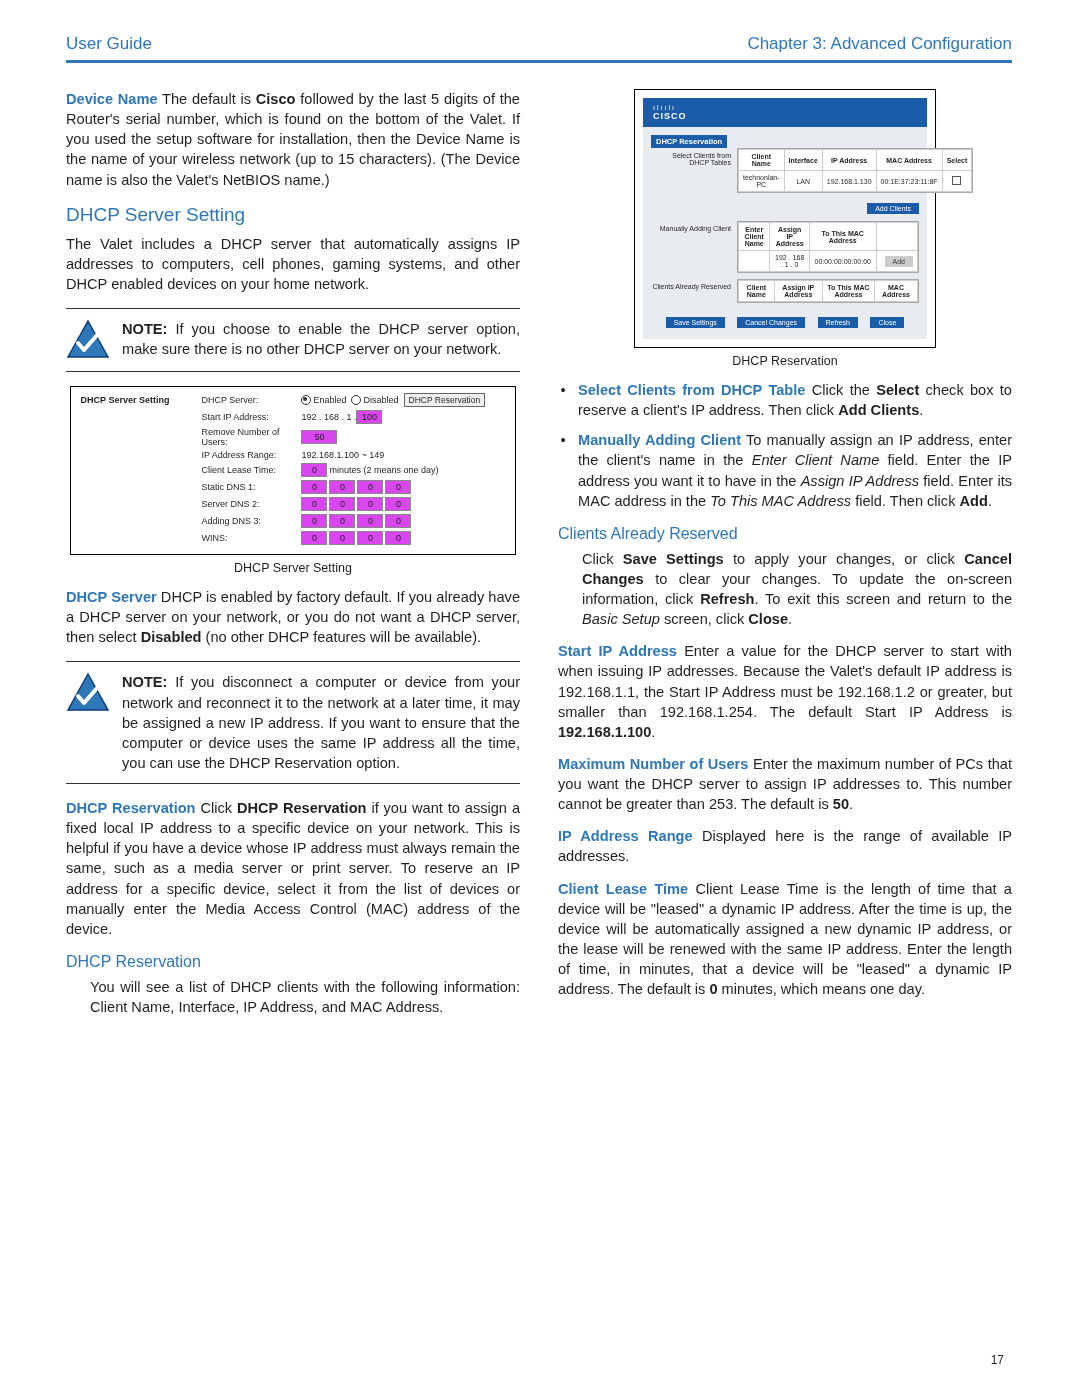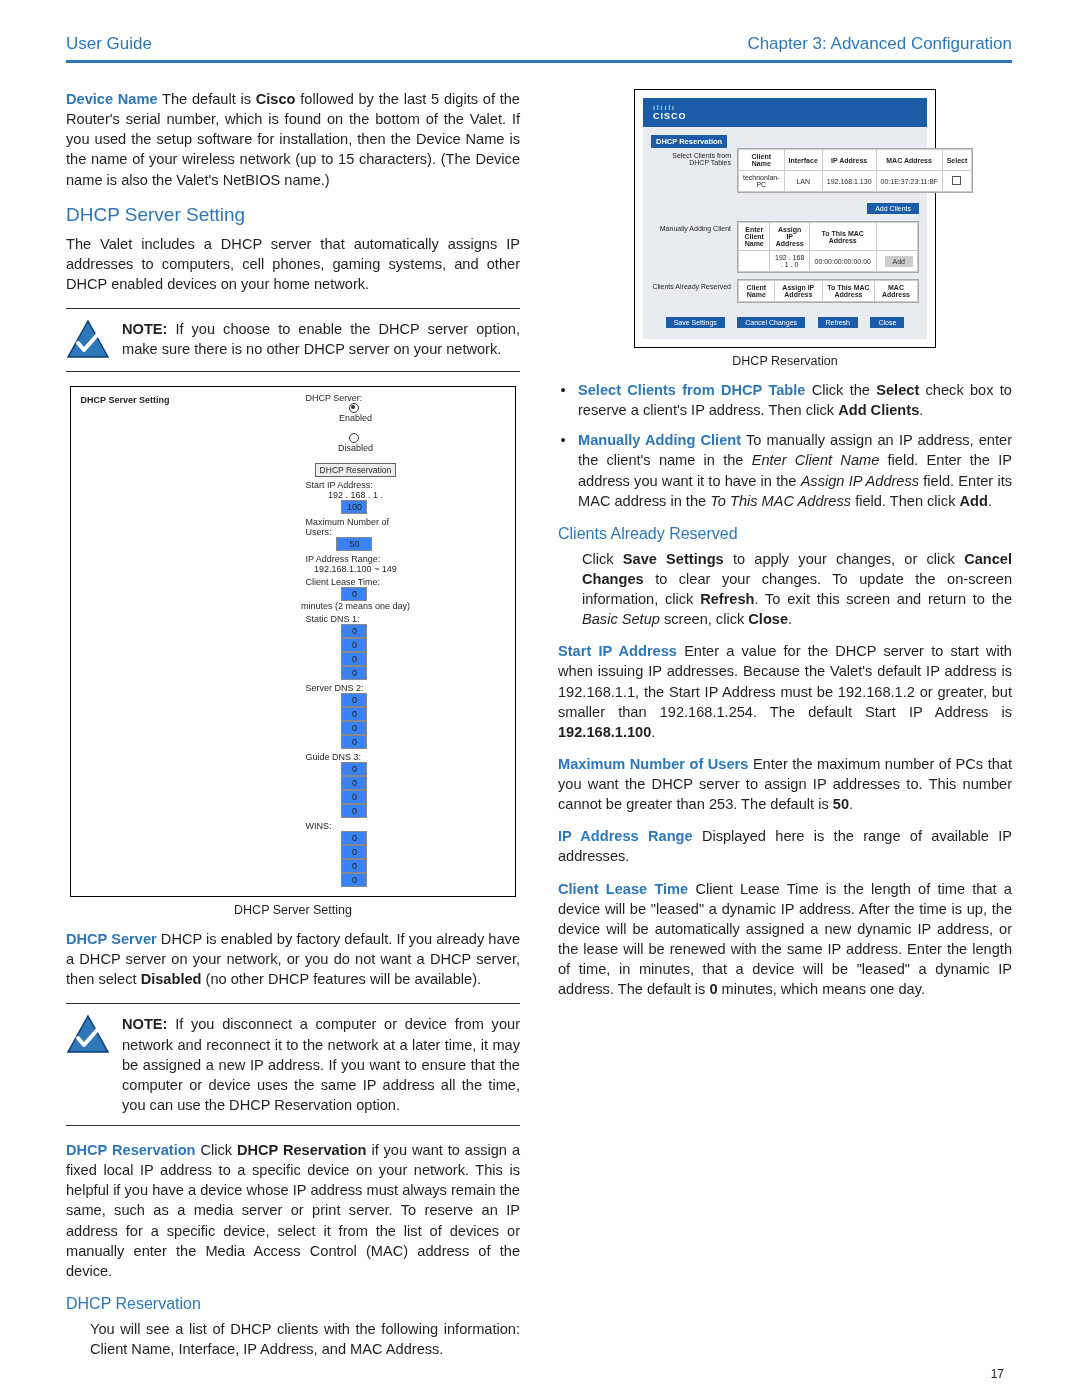--- a/index.html
+++ b/index.html
@@ -97,34 +97,33 @@
     padding: 2px 4px;
   }
   .dhcp-right {
     flex: 1;
   }
   .dhcp-row {
     display: flex;
     align-items: center;
     margin-bottom: 3px;
     font-size: 9px;
-    flex-direction: column;
   }
   .dhcp-label {
     width: 100px;
   }
   .dhcp-box {
     border: 1px solid #888;
     height: 12px;
     padding: 0 3px;
     min-width: 18px;
     display: inline-flex;
     align-items: center;
     justify-content: center;
-    background: #3b82f6;
+    background: #d946ef;
     font-size: 9px;
     margin-right: 2px;
   }
   .dhcp-btn {
     border: 1px solid #666;
     background: #eee;
     padding: 1px 4px;
     font-size: 8.5px;
   }
   .radio-dot {
@@ -273,21 +272,21 @@
               <span>Disabled</span>
               &nbsp;&nbsp;
               <span class="dhcp-btn">DHCP Reservation</span>
             </div>
             <div class="dhcp-row">
               <span class="dhcp-label">Start IP Address:</span>
               <span>192 . 168 . 1 .</span>
               <span class="dhcp-box">100</span>
             </div>
             <div class="dhcp-row">
-              <span class="dhcp-label">Maximum Number of Users:</span>
+              <span class="dhcp-label">Remove Number of Users:</span>
               <span class="dhcp-box" style="min-width:28px">50</span>
             </div>
             <div class="dhcp-row">
               <span class="dhcp-label">IP Address Range:</span>
               <span>192.168.1.100 ~ 149</span>
             </div>
             <div class="dhcp-row">
               <span class="dhcp-label">Client Lease Time:</span>
               <span class="dhcp-box">0</span>
               <span>minutes (2 means one day)</span>
@@ -300,21 +299,21 @@
               <span class="dhcp-box">0</span>
             </div>
             <div class="dhcp-row">
               <span class="dhcp-label">Server DNS 2:</span>
               <span class="dhcp-box">0</span>
               <span class="dhcp-box">0</span>
               <span class="dhcp-box">0</span>
               <span class="dhcp-box">0</span>
             </div>
             <div class="dhcp-row">
-              <span class="dhcp-label">Guide DNS 3:</span>
+              <span class="dhcp-label">Adding DNS 3:</span>
               <span class="dhcp-box">0</span>
               <span class="dhcp-box">0</span>
               <span class="dhcp-box">0</span>
               <span class="dhcp-box">0</span>
             </div>
             <div class="dhcp-row">
               <span class="dhcp-label">WINS:</span>
               <span class="dhcp-box">0</span>
               <span class="dhcp-box">0</span>
               <span class="dhcp-box">0</span>

